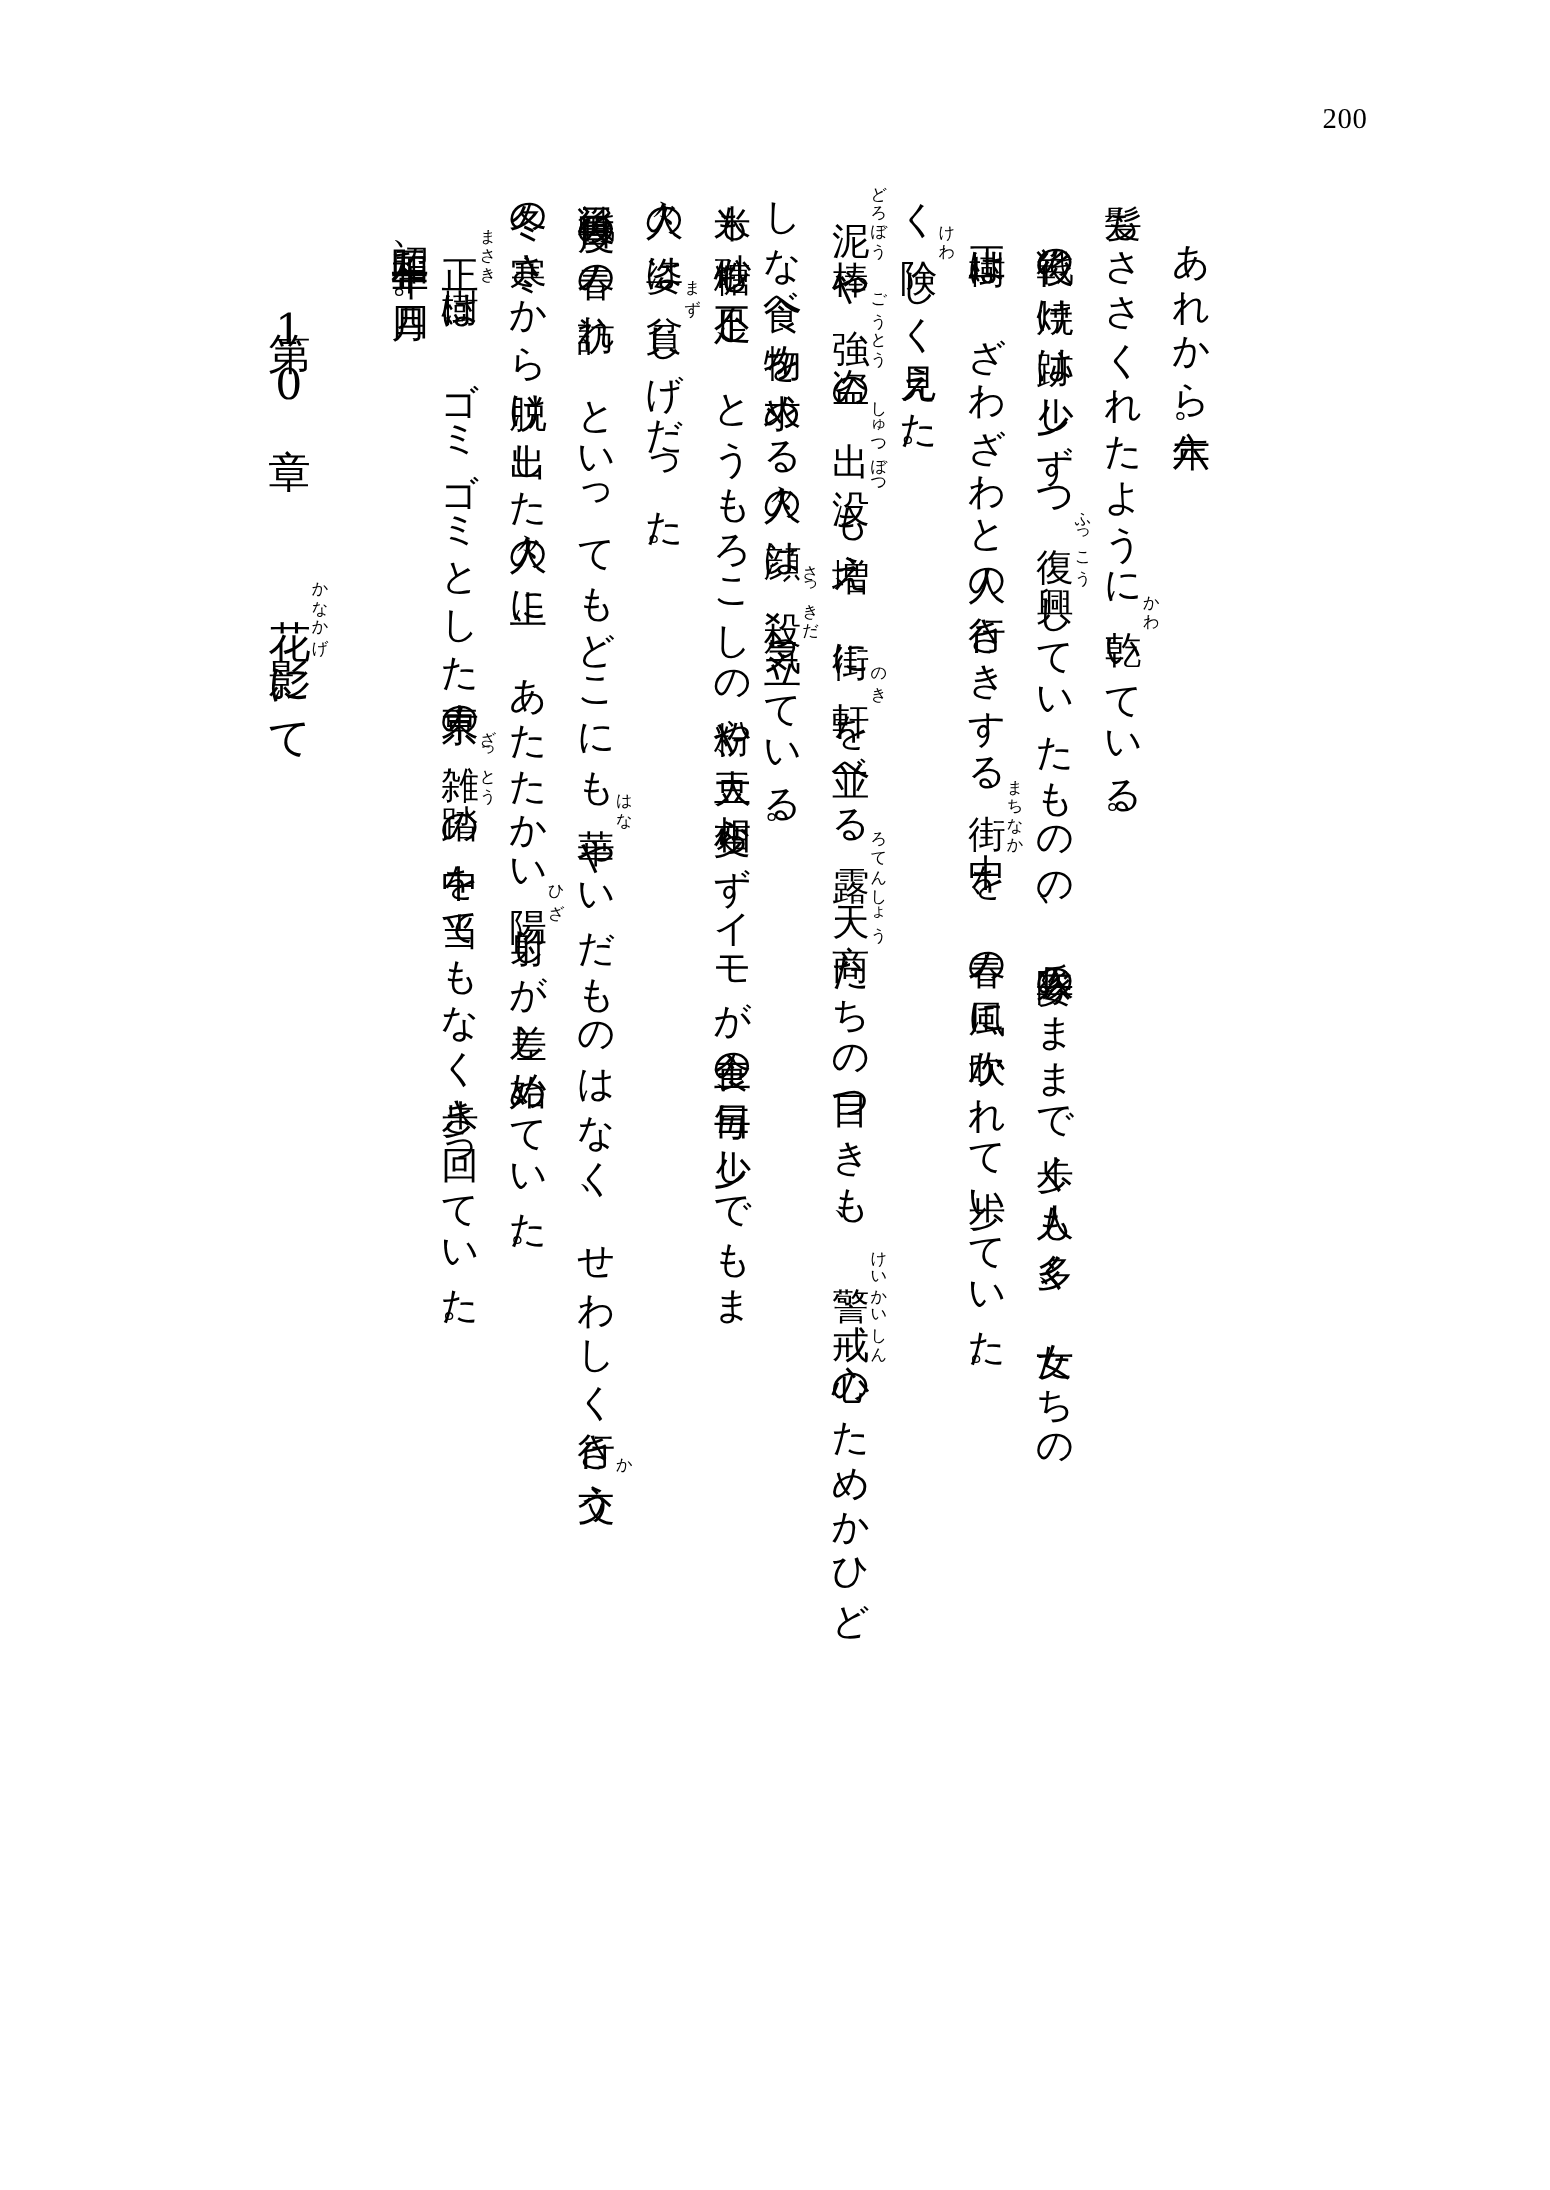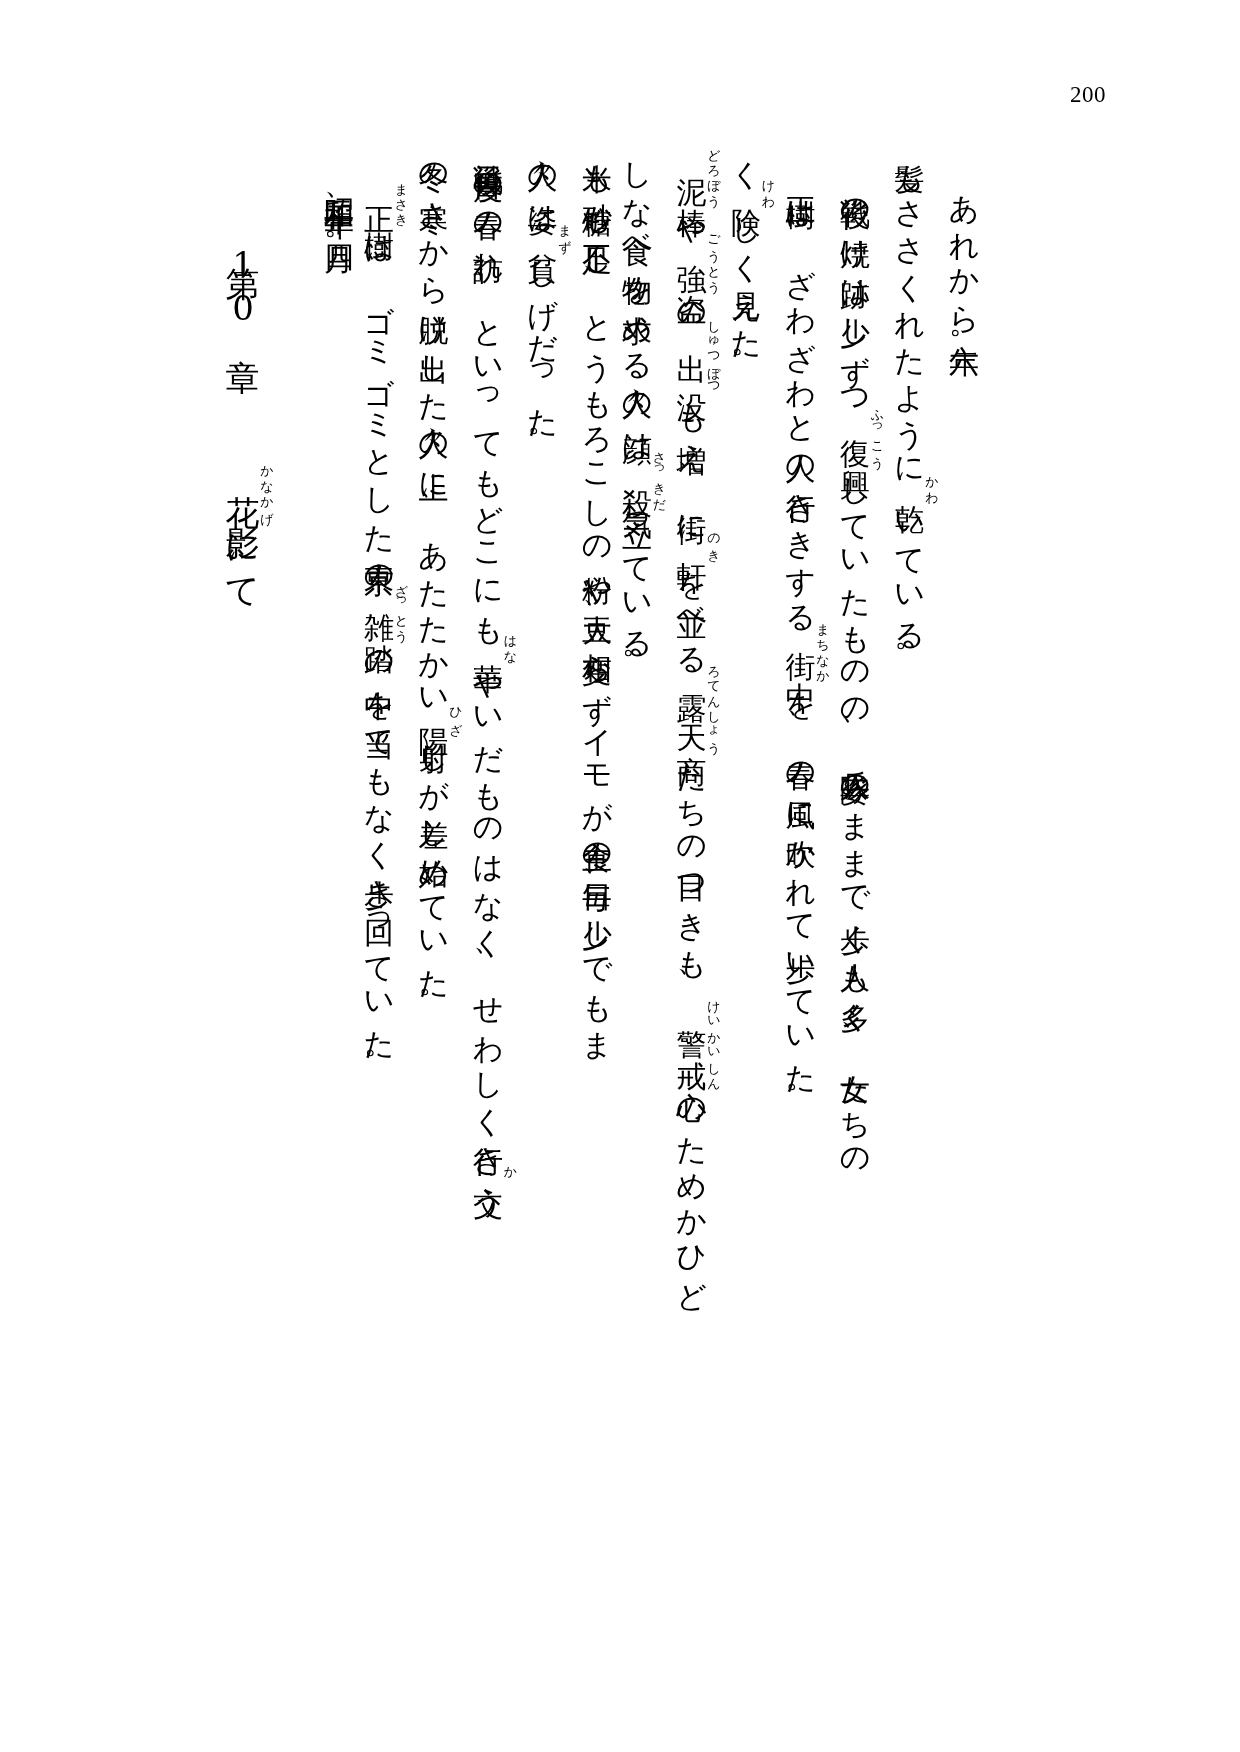--- a/index.html
+++ b/index.html
@@ -8,21 +8,20 @@
     background: #ffffff;
   }
   .page {
     position: relative;
     width: 1216px;
     height: 1752px;
     background: #ffffff;
     overflow: hidden;
     font-family: "DejaVu Serif", "Liberation Serif", serif;
     color: #000000;
-    margin-left: 12px;
   }
   .page-number {
     position: absolute;
     top: 82px;
     right: 122px;
     font-size: 23px;
     font-family: "Liberation Serif", serif;
     letter-spacing: 0.5px;
   }
   .body-area {

